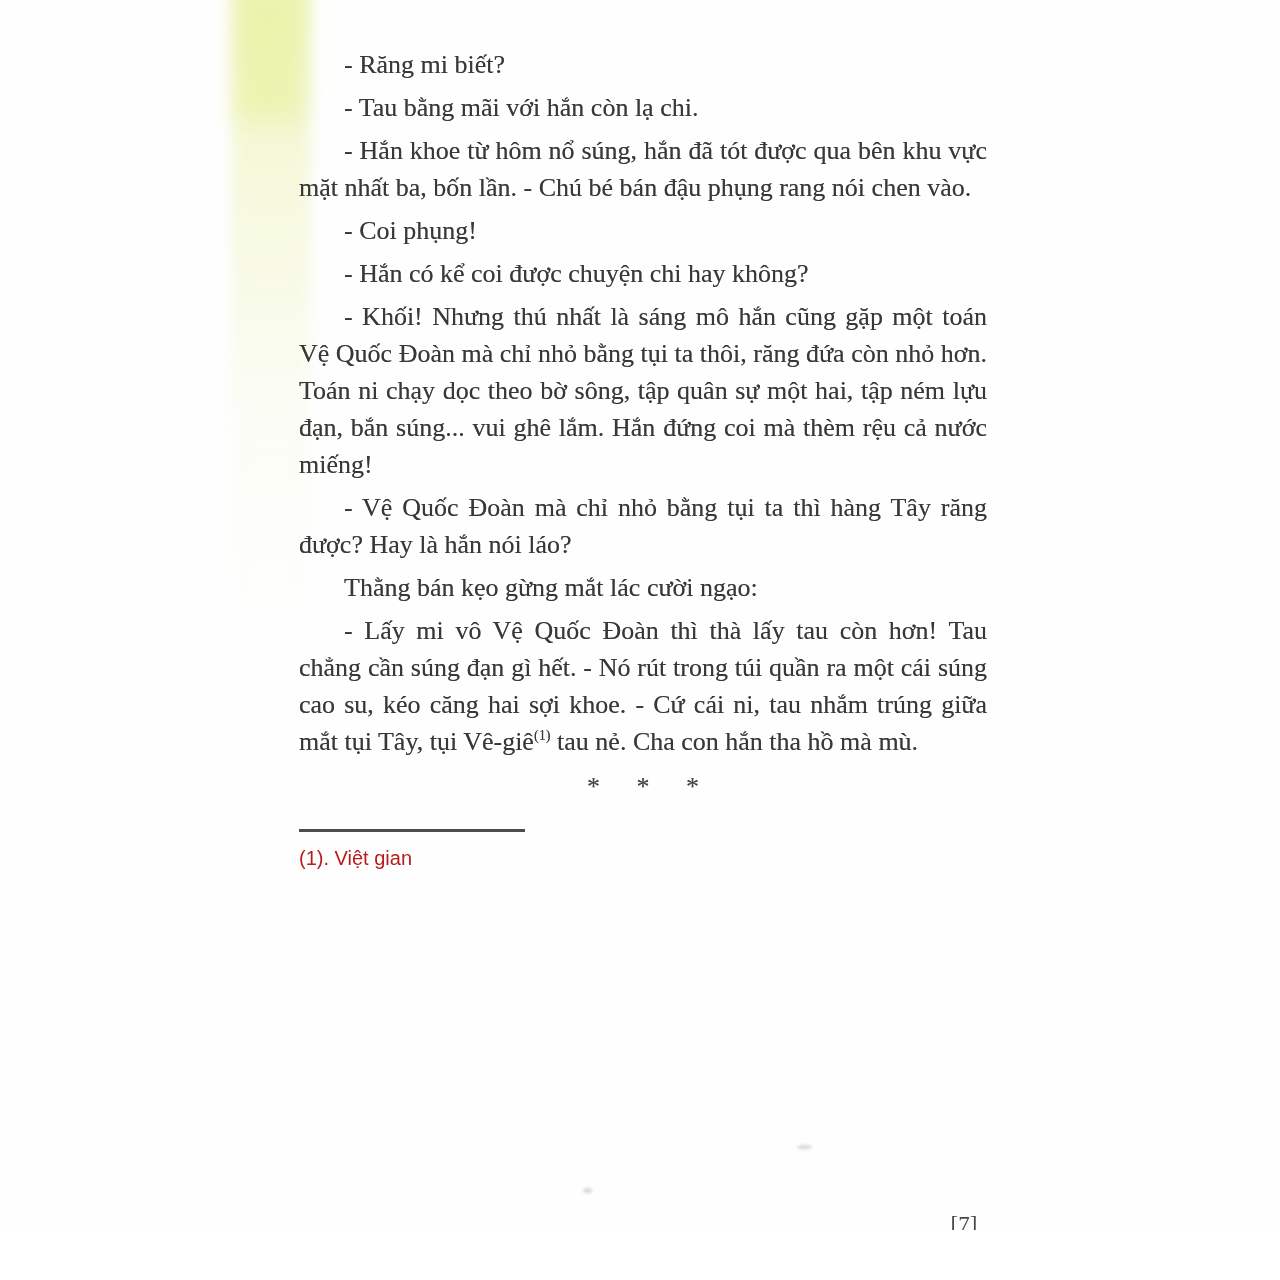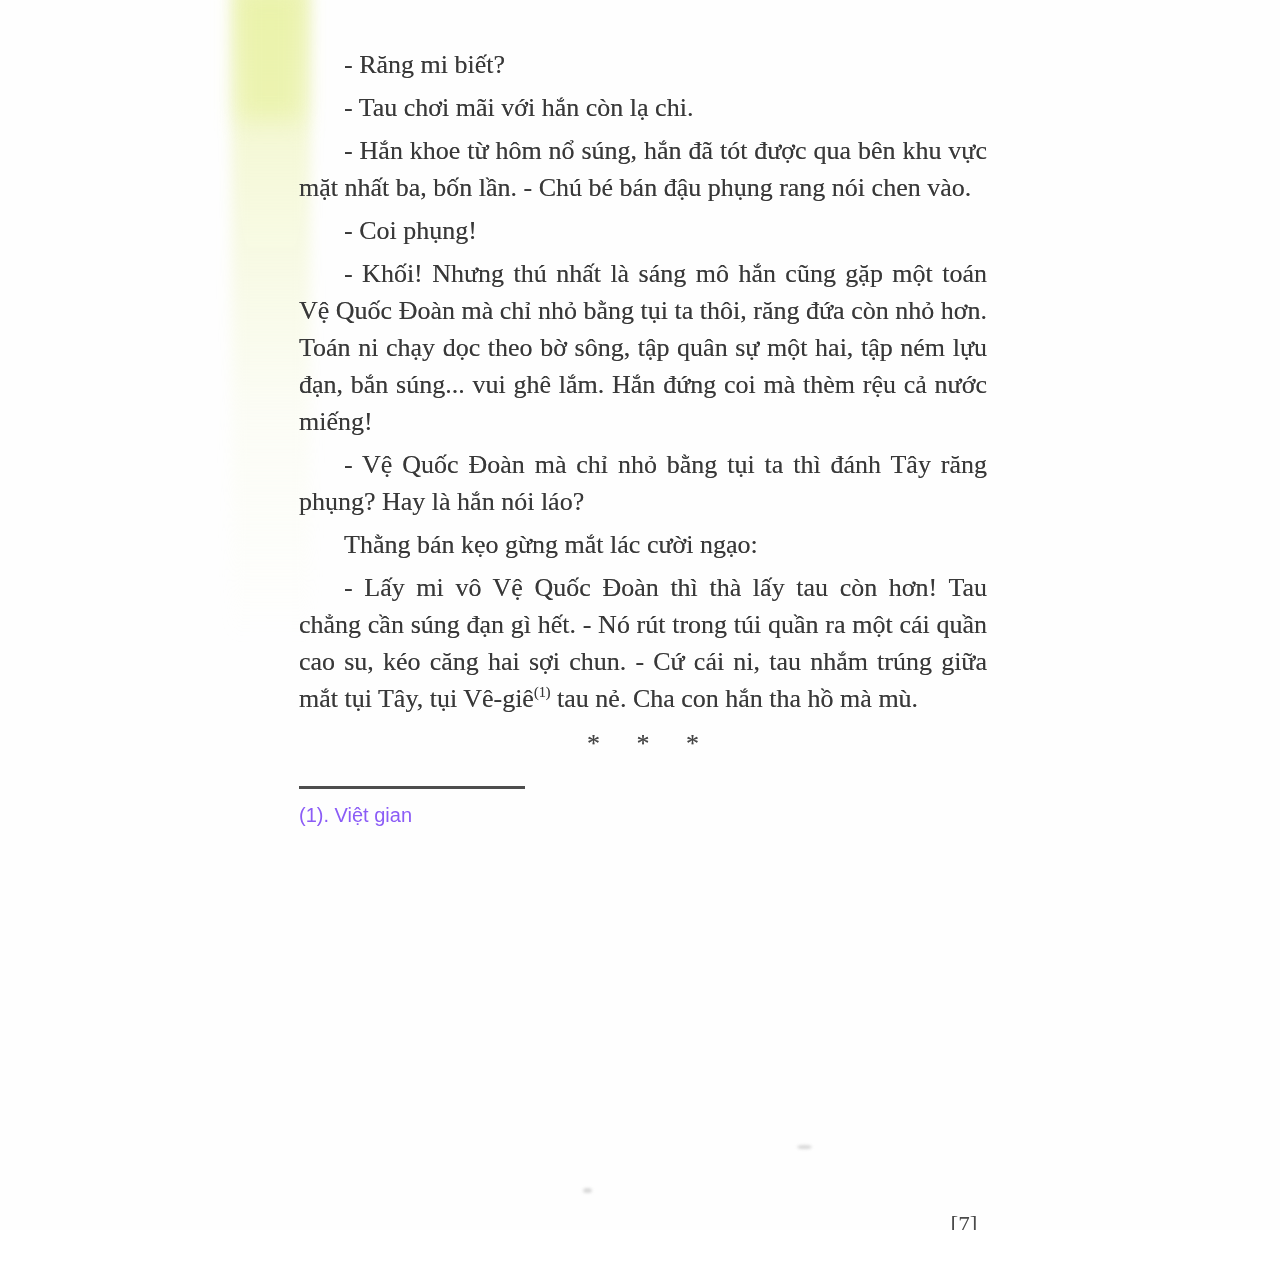--- a/index.html
+++ b/index.html
@@ -70,21 +70,21 @@
   }
   .footnote-rule {
     width: 226px;
     height: 0;
     border-top: 3px solid #4d4d4d;
     margin: 24px 0 8px 0;
   }
   .footnote {
     font-family: "Liberation Sans", sans-serif;
     font-size: 20px;
-    color: #8b5cf6;
+    color: #b91c1c;
     text-align: left;
     text-shadow: none;
   }
   .page-number {
     position: absolute;
     left: 928px;
     top: 1212px;
     width: 72px;
     text-align: center;
     font-size: 23px;
@@ -104,27 +104,28 @@
 </head>
 <body>
 
 <div class="page">
   <div class="edge-strip"></div>
   <div class="edge-strip-top"></div>
 
   <div class="text-block">
     <div>
         <p class="para"><span>- Răng mi biết?</span></p>
-        <p class="para"><span>- Tau chơi mãi với hắn còn lạ chi.</span></p>
+        <p class="para"><span>- Tau bằng mãi với hắn còn lạ chi.</span></p>
         <p class="para"><span>- Hắn khoe từ hôm nổ súng, hắn đã tót được qua bên khu vực mặt nhất ba, bốn lần. - Chú bé bán đậu phụng rang nói chen vào.</span></p>
         <p class="para"><span>- Coi phụng!</span></p>
+        <p class="para"><span>- Hắn có kể coi được chuyện chi hay không?</span></p>
         <p class="para"><span>- Khối! Nhưng thú nhất là sáng mô hắn cũng gặp một toán Vệ Quốc Đoàn mà chỉ nhỏ bằng tụi ta thôi, răng đứa còn nhỏ hơn. Toán ni chạy dọc theo bờ sông, tập quân sự một hai, tập ném lựu đạn, bắn súng... vui ghê lắm. Hắn đứng coi mà thèm rệu cả nước miếng!</span></p>
-        <p class="para"><span>- Vệ Quốc Đoàn mà chỉ nhỏ bằng tụi ta thì đánh Tây răng phụng? Hay là hắn nói láo?</span></p>
+        <p class="para"><span>- Vệ Quốc Đoàn mà chỉ nhỏ bằng tụi ta thì hàng Tây răng được? Hay là hắn nói láo?</span></p>
         <p class="para"><span>Thằng bán kẹo gừng mắt lác cười ngạo:</span></p>
-        <p class="para"><span>- Lấy mi vô Vệ Quốc Đoàn thì thà lấy tau còn hơn! Tau chẳng cần súng đạn gì hết. - Nó rút trong túi quần ra một cái quần cao su, kéo căng hai sợi chun. - Cứ cái ni, tau nhắm trúng giữa mắt tụi Tây, tụi Vê-giê</span><sup>(1)</sup><span> tau nẻ. Cha con hắn tha hồ mà mù.</span></p>
+        <p class="para"><span>- Lấy mi vô Vệ Quốc Đoàn thì thà lấy tau còn hơn! Tau chẳng cần súng đạn gì hết. - Nó rút trong túi quần ra một cái súng cao su, kéo căng hai sợi khoe. - Cứ cái ni, tau nhắm trúng giữa mắt tụi Tây, tụi Vê-giê</span><sup>(1)</sup><span> tau nẻ. Cha con hắn tha hồ mà mù.</span></p>
       </div>
     <div class="separator">* * *</div>
     <div class="footnote-rule"></div>
     <div class="footnote">(1). Việt gian</div>
   </div>
 
   <div class="page-number">[7]</div>
 
   <div class="speck speck-1"></div>
   <div class="speck speck-2"></div>

